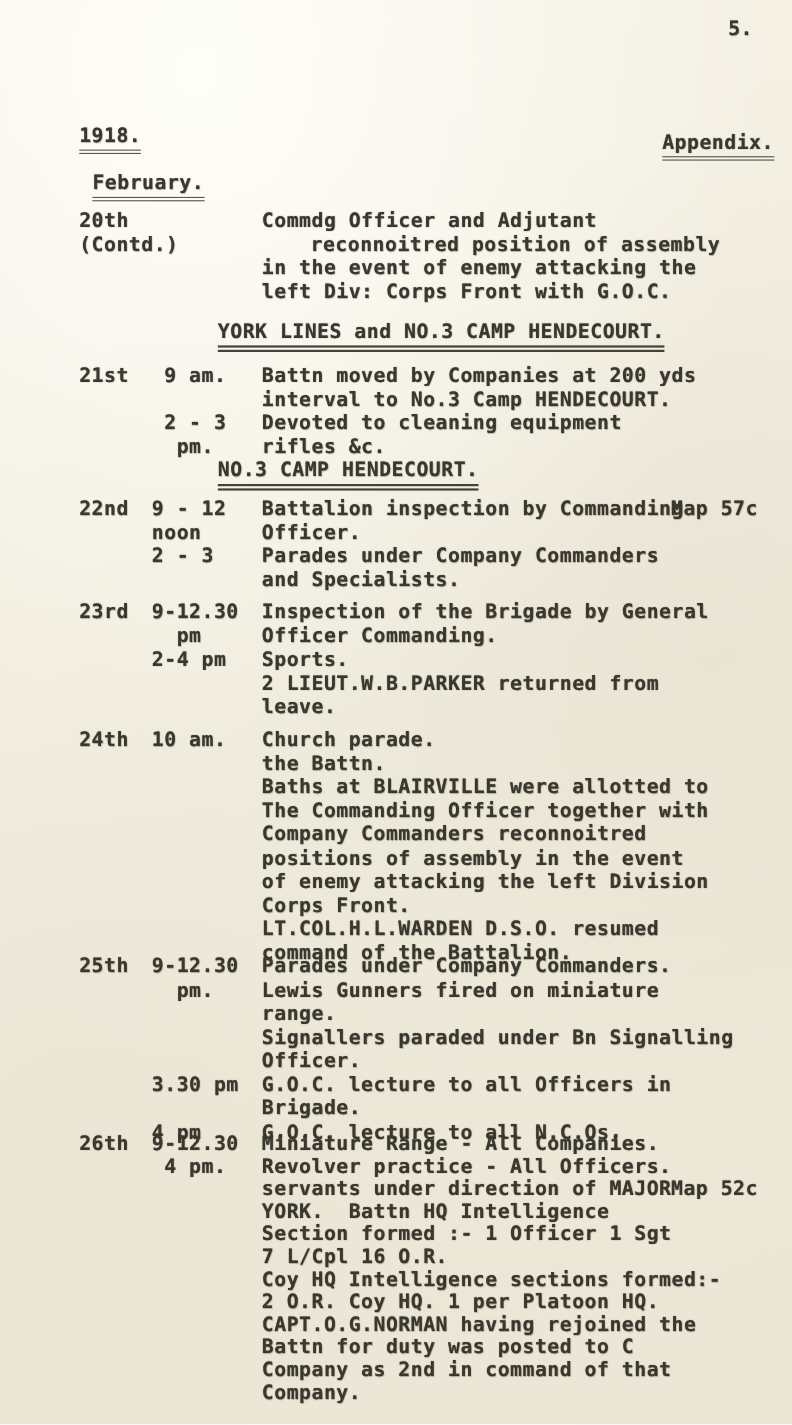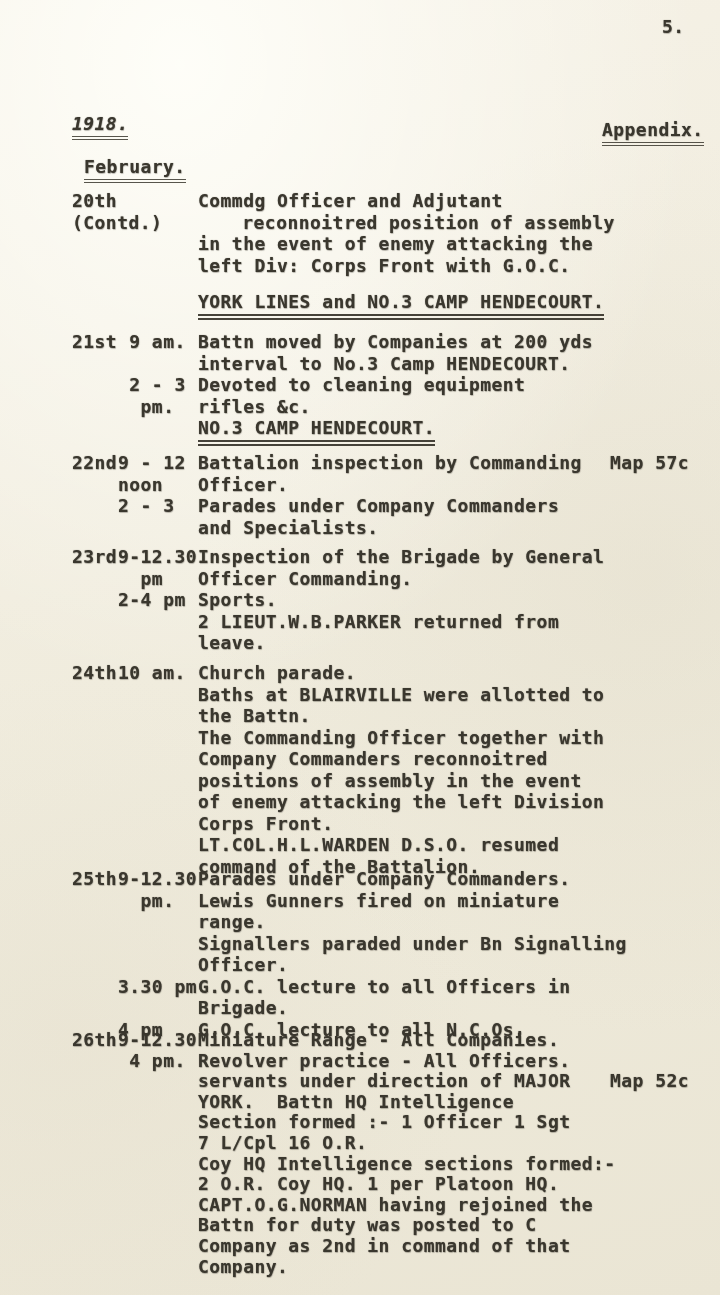--- a/index.html
+++ b/index.html
@@ -14,28 +14,28 @@
       radial-gradient(90% 50% at 90% 45%, rgba(219,212,192,.30), rgba(219,212,192,0) 70%),
       radial-gradient(80% 40% at 10% 80%, rgba(224,217,198,.25), rgba(224,217,198,0) 70%),
       linear-gradient(163deg, #f6f2e7 0%, #efebdc 55%, #eae5d4 100%);
     color: #3a372e;
     font-size: 18px; font-weight: bold;
     text-shadow: 0 0 1px rgba(58,55,46,.6), 0.5px 0.7px 0.8px rgba(58,55,46,.28);
     letter-spacing: 0.45px;
   }
   .pageno { position: absolute; top: 16px; left: 662px; }
   .hdr { position: absolute; white-space: pre; }
-  .y1918 { top: 113px; left: 72px; font-style: italic; }
+  .y1918 { top: 113px; left: 72px; }
   .appendix { top: 119px; left: 602px; text-align: right; }
   .month { top: 156px; left: 72px; margin-left: 12px; }
   .u { display: inline-block; border-bottom: 4px double rgba(58,55,46,.85); padding-bottom: 2px; }
   .block { position: absolute; left: 72px; width: 636px; line-height: 21.5px; }
   .heading { padding-left: 126px; white-space: pre; }
   .heading .u2 { display: inline-block; border-bottom: 6px double rgba(50,47,38,.9); padding-bottom: 1px; }
-  .row { position: relative; display: flex; }
+  .row { position: relative; display: flex; gap: 20px; }
   .c { display: block; white-space: pre; overflow: visible; }
   .d { flex: 0 0 46px; }
   .t { flex: 0 0 80px; }
   .x { flex: 1 1 auto; }
   .map { position: absolute; left: 538px; top: 0; white-space: pre; }
   #b8 { line-height: 20.6px; }
 </style>
 </head>
 <body>
 
@@ -153,26 +153,26 @@
 
   <div id="b6" class="block entry" style="top:662px">
       <div class="row">
         <span class="c d">24th</span>
         <span class="c t">10 am.</span>
         <span class="c x">Church parade.</span>
       </div>
       <div class="row">
         <span class="c d"></span>
         <span class="c t"></span>
+        <span class="c x">the Battn.</span>
+      </div>
+      <div class="row">
+        <span class="c d"></span>
+        <span class="c t"></span>
         <span class="c x">Baths at BLAIRVILLE were allotted to</span>
-      </div>
-      <div class="row">
-        <span class="c d"></span>
-        <span class="c t"></span>
-        <span class="c x">the Battn.</span>
       </div>
       <div class="row">
         <span class="c d"></span>
         <span class="c t"></span>
         <span class="c x">The Commanding Officer together with</span>
       </div>
       <div class="row">
         <span class="c d"></span>
         <span class="c t"></span>
         <span class="c x">Company Commanders reconnoitred</span>

